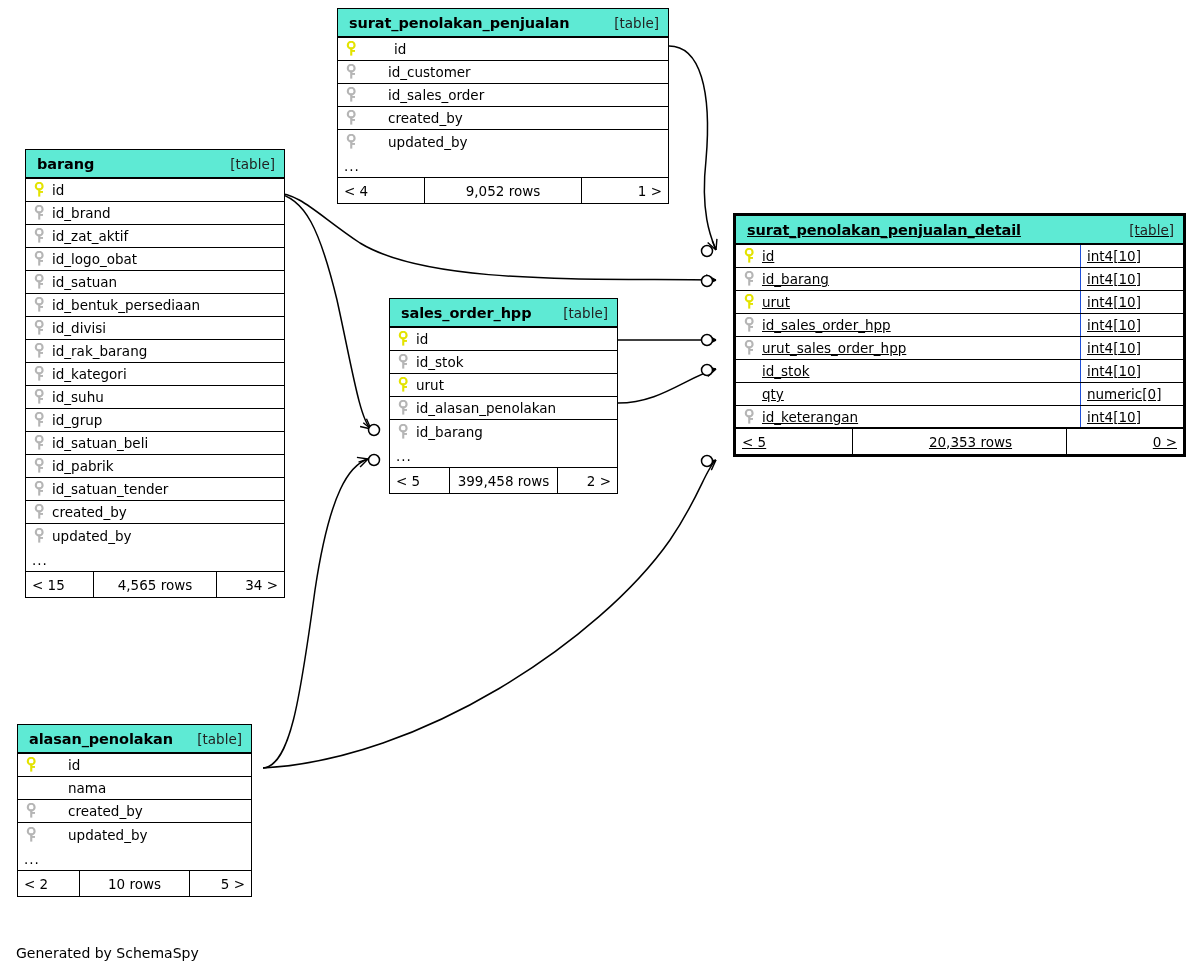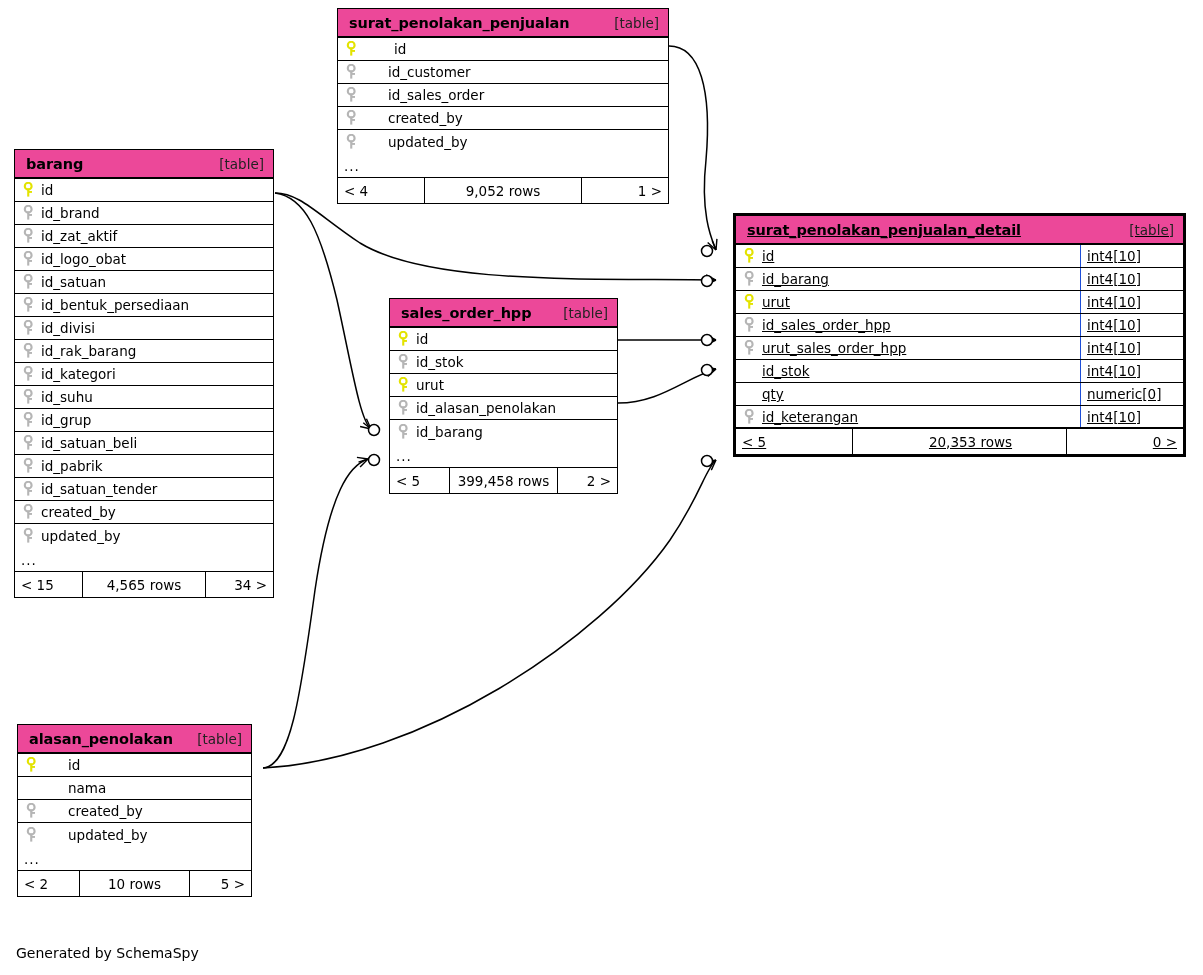--- a/index.html
+++ b/index.html
@@ -24,21 +24,21 @@
     position: absolute;
     background: #fff;
     border: 1px solid #000;
     box-sizing: border-box;
     z-index: 2;
   }
   .tbl.focus { border: 3px solid #000; }
 
   .tbl-head {
     display: flex; align-items: center; justify-content: space-between;
-    background: #ec4899;
+    background: #5eead4;
     border-bottom: 2px solid #000;
     box-sizing: border-box;
     height: 29px;
     padding: 0 9px 0 11px;
   }
   .tbl-name { font-weight: bold; font-size: 14.5px; letter-spacing: -0.1px; }
   .tbl-tag  { font-size: 13.5px; color: #222; }
 
   .rows { display: block; }
   .row {
@@ -199,21 +199,21 @@
             </div>
           </div>
         </div>
         <div class="ellipsis">...</div>
         <div class="foot">
           <div class="f1" style="width: 86px;">&lt; 4</div>
           <div class="f2" style="flex: 1 1 auto;">9,052 rows</div>
           <div class="f3" style="width: 86px;">1 &gt;</div>
         </div>
       </div>
-      <div class="tbl" style="left: 14px; top: 149px; width: 260px;">
+      <div class="tbl" style="left: 25px; top: 149px; width: 260px;">
         <div class="tbl-head">
           <span class="tbl-name">barang</span>
           <span class="tbl-tag">[table]</span>
         </div>
         <div class="rows">
           <div class="row">
             <div class="cellname">
               <span class="keyico">
                 <svg width="15" height="16" viewBox="0 0 15 16">
                   <circle cx="5.2" cy="4.2" r="3.4" fill="none" stroke="#e3e300" stroke-width="2.1"></circle>

